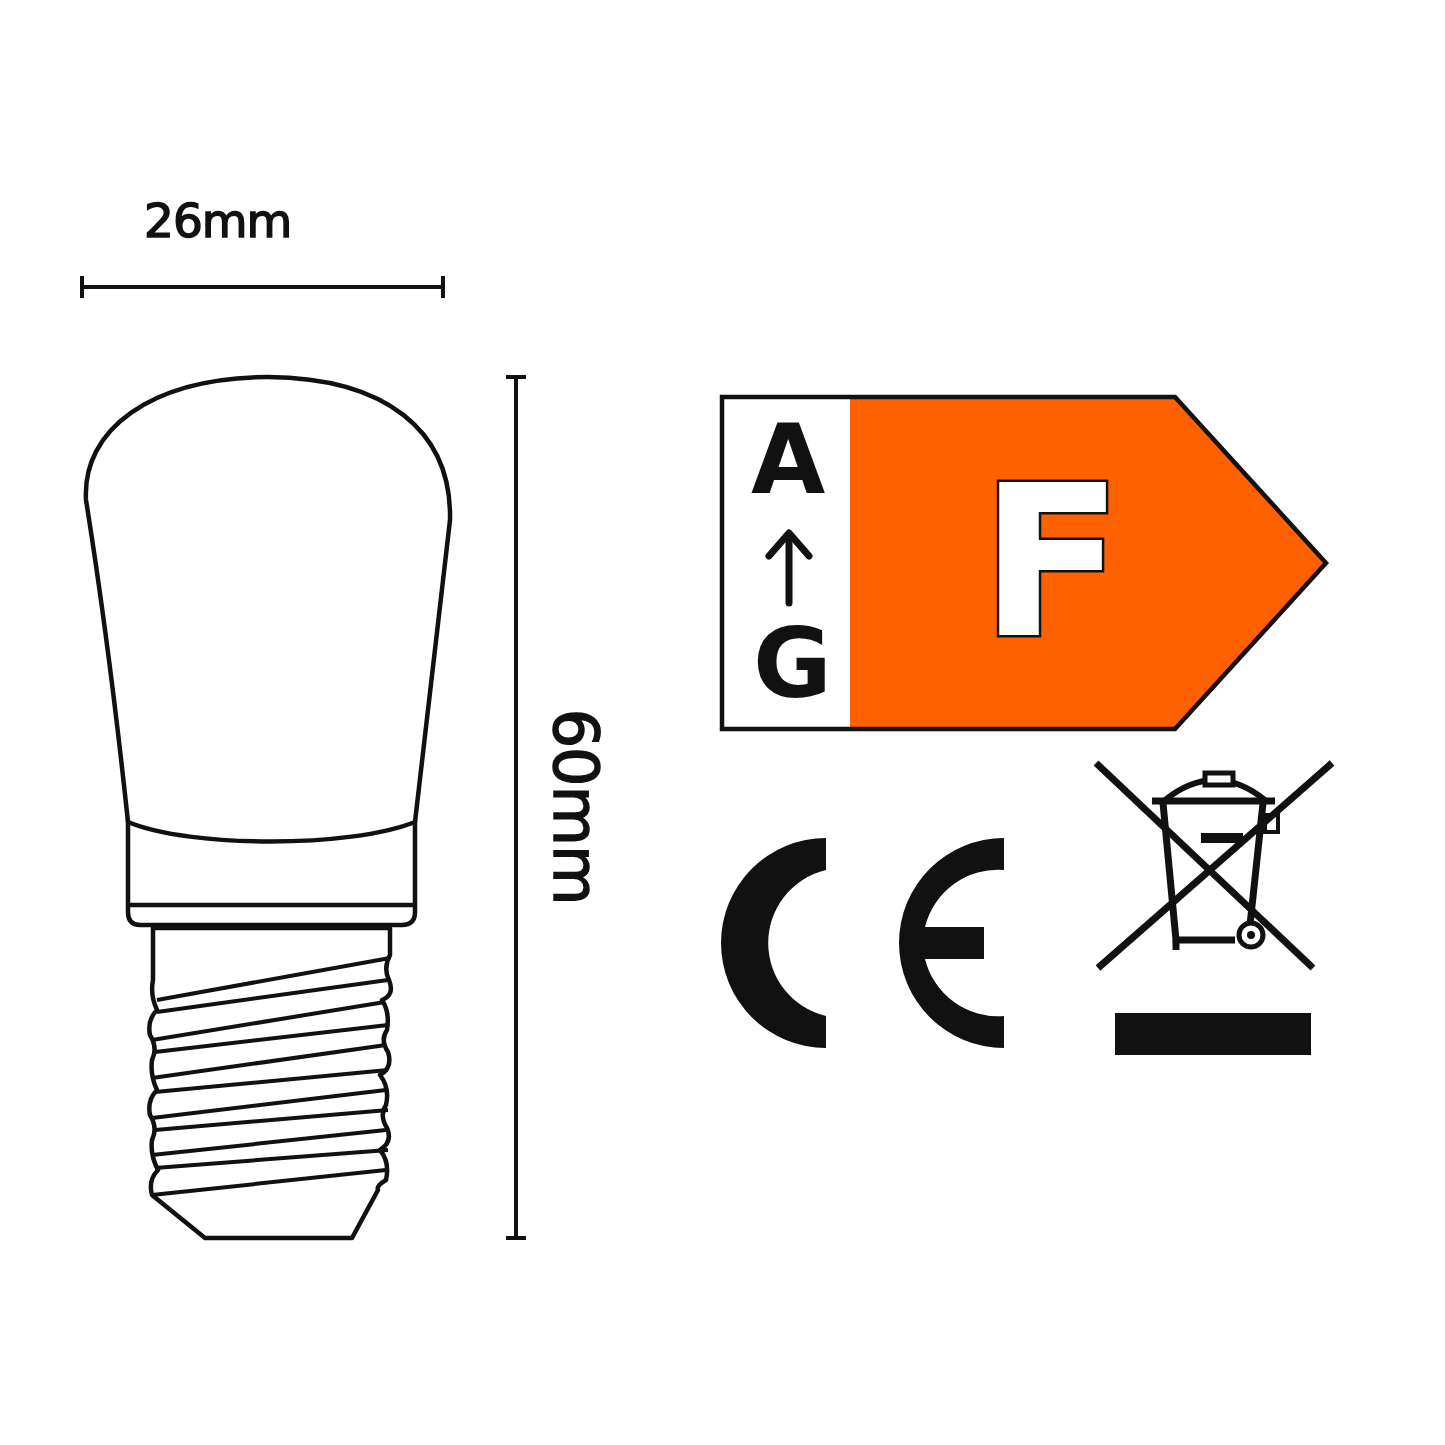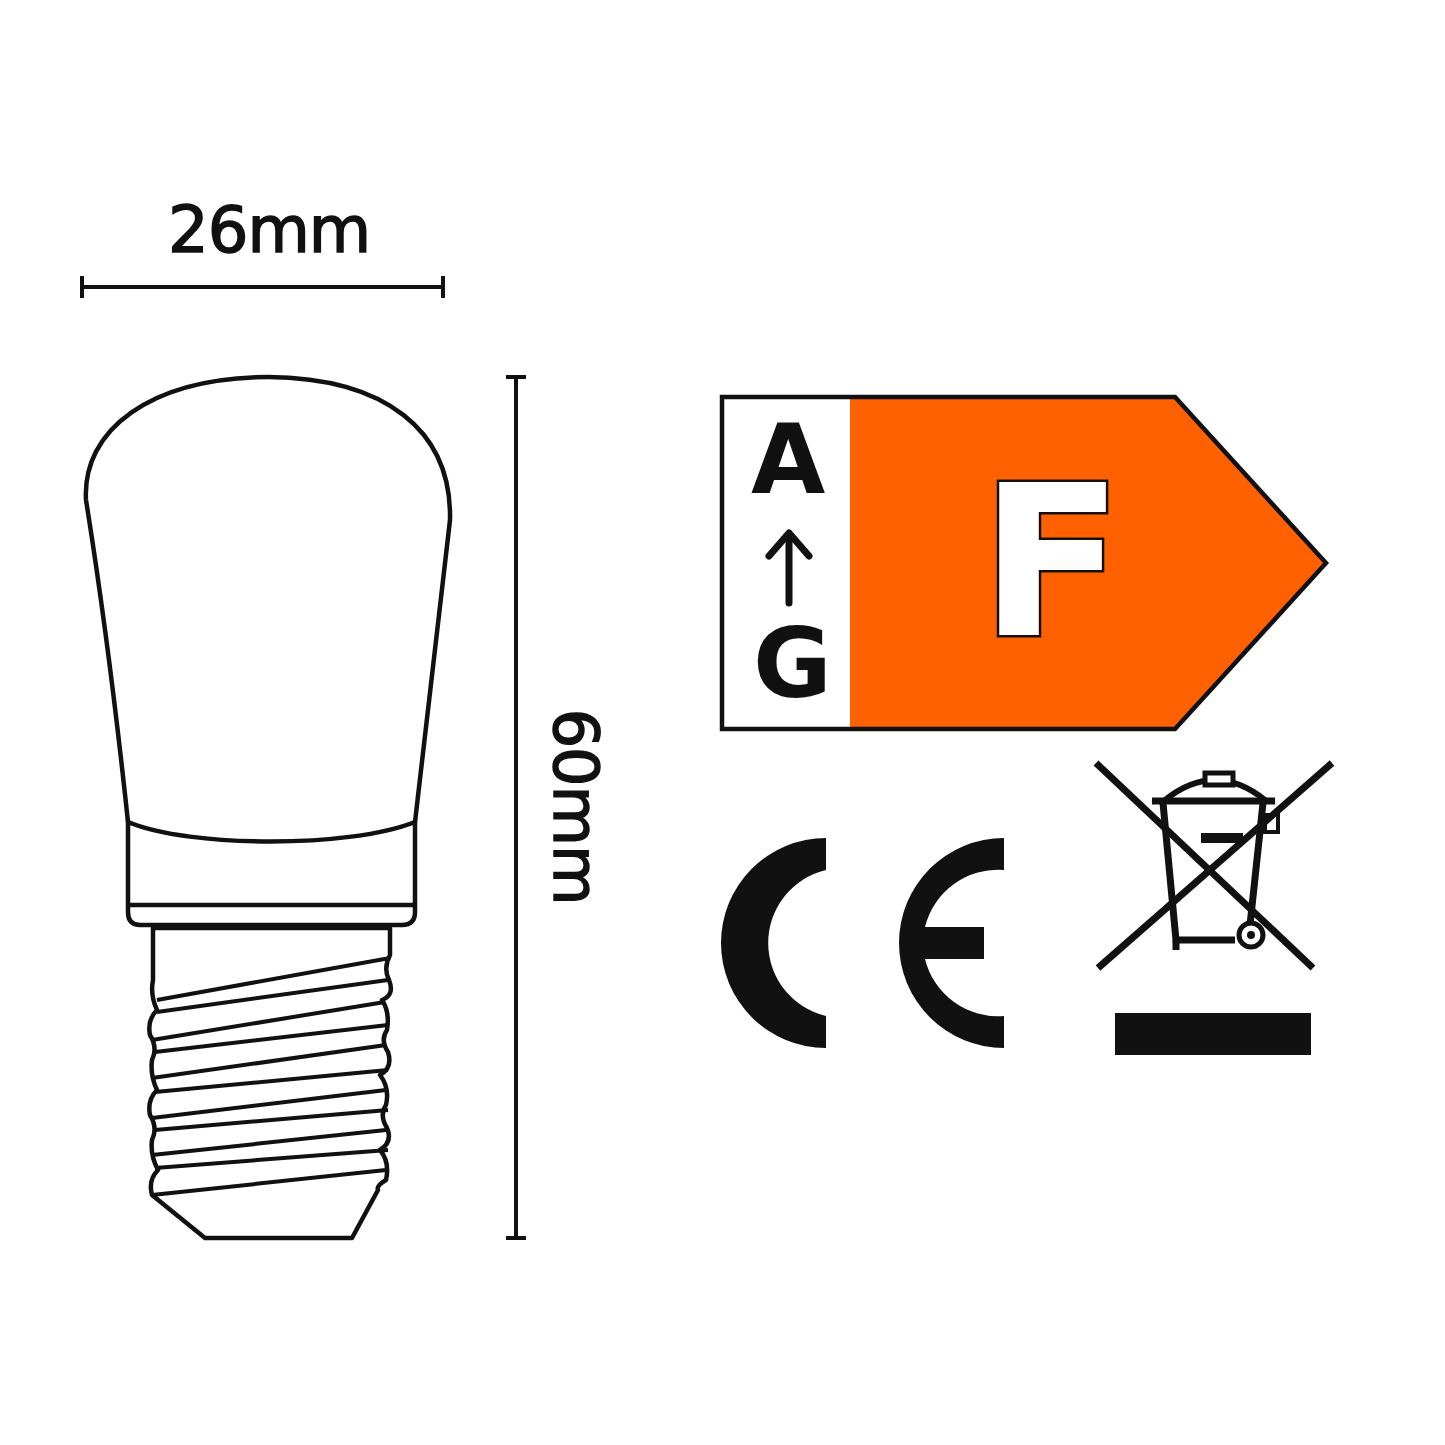--- a/index.html
+++ b/index.html
@@ -1,21 +1,21 @@
 <!DOCTYPE html>
 <html><head>
 <meta charset="utf-8">
 <style>
   html, body { margin: 0; padding: 0; background: #ffffff; }
   body { width: 1445px; height: 1445px; position: relative; overflow: hidden;
          font-family: "DejaVu Sans", sans-serif; }
   svg { position: absolute; left: 0; top: 0; }
   .dim-label { position: absolute; font-family: "DejaVu Sans", sans-serif;
                font-weight: normal; color: #111; -webkit-text-stroke: 1.5px #111; }
-  #width-label { left: 168px; top: 193px; font-size: 64px; letter-spacing: -1px; }
+  #width-label { left: 144px; top: 193px; font-size: 47px; letter-spacing: -1px; }
   #height-label { left: 470px; top: 770px; font-size: 62px; letter-spacing: -1px;
                   transform: rotate(90deg); transform-origin: center; width: 210px; text-align: center; }
   .scale-letter { position: absolute; font-family: "DejaVu Sans", sans-serif;
                   font-weight: bold; color: #111; font-size: 96px; line-height: 1; }
   #scale-top { left: 751px; top: 412px; }
   #scale-bottom { left: 753px; top: 616px; }
   #rating-class { position: absolute; left: 980px; top: 458px; font-size: 210px; line-height: 1;
                   font-family: "DejaVu Sans", sans-serif; font-weight: bold; color: #ffffff;
                   -webkit-text-stroke: 5px #111; paint-order: stroke fill; }
 </style>

